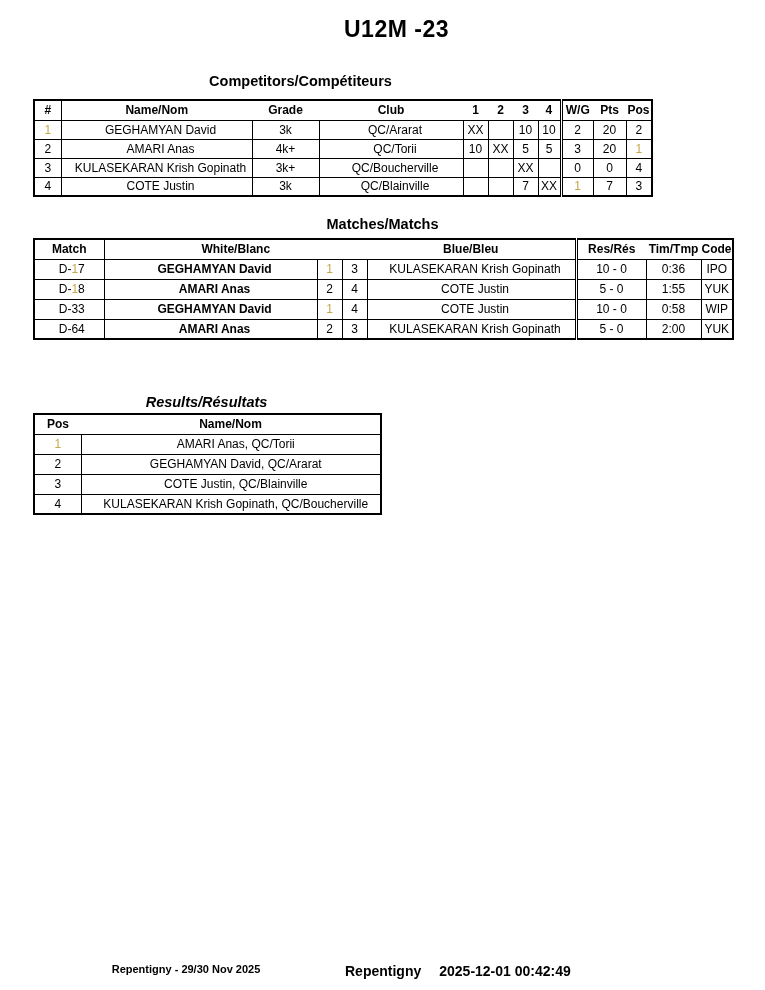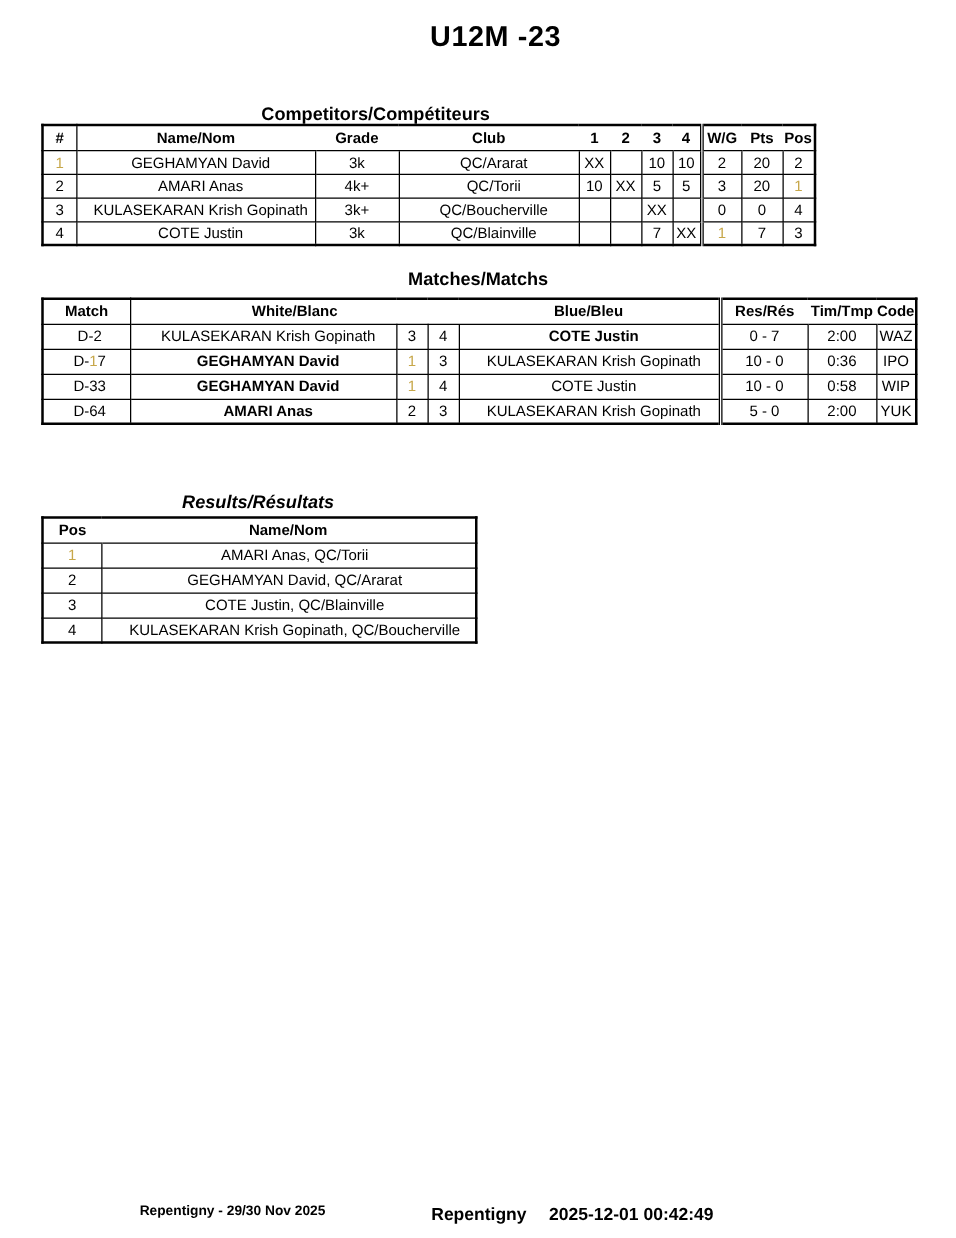--- a/index.html
+++ b/index.html
@@ -22,21 +22,21 @@
     letter-spacing: 0.5px;
     margin-left: 14px;
   }
   .section-title {
     position: absolute;
     font-size: 14.5px;
     font-weight: bold;
     text-align: center;
     white-space: nowrap;
   }
-  #competitors-title { left: 33px; top: 84px;  width: 535px; }
+  #competitors-title { left: 33px; top: 73px;  width: 535px; }
   #matches-title     { left: 33px; top: 216px; width: 699px; }
   #results-title     { left: 33px; top: 394px; width: 347px; font-style: italic; }
 
   table.grid {
     position: absolute;
     border-collapse: collapse;
     table-layout: fixed;
     border: 2px solid #000;
   }
   #competitors-table { left: 33px; top: 99px;  width: 618px; }
@@ -197,38 +197,38 @@
     <tbody>
         <tr>
       <th class="hdr-r">Match</th>
       <th colspan="3">White/Blanc</th>
       <th>Blue/Bleu</th>
       <th class="dbl-l">Res/Rés</th>
       <th>Tim/Tmp</th>
       <th>Code</th>
     </tr>
     <tr>
-      <td class="left padsm">D-2</td>
-      <td class="left">KULASEKARAN Krish Gopinath</td>
-      <td class="center">3</td>
-      <td class="center">4</td>
-      <td class="left bold">COTE Justin</td>
-      <td class="center dbl-l">0 - 7</td>
-      <td class="center">2:00</td>
-      <td class="center">WAZ</td>
-    </tr>
-    <tr>
       <td class="left padsm">D-<span class="gold">1</span>7</td>
       <td class="left bold">GEGHAMYAN David</td>
       <td class="center"><span class="gold">1</span></td>
       <td class="center">3</td>
       <td class="left">KULASEKARAN Krish Gopinath</td>
       <td class="center dbl-l">10 - 0</td>
       <td class="center">0:36</td>
       <td class="center">IPO</td>
+    </tr>
+    <tr>
+      <td class="left padsm">D-<span class="gold">1</span>8</td>
+      <td class="left bold">AMARI Anas</td>
+      <td class="center">2</td>
+      <td class="center">4</td>
+      <td class="left">COTE Justin</td>
+      <td class="center dbl-l">5 - 0</td>
+      <td class="center">1:55</td>
+      <td class="center">YUK</td>
     </tr>
     <tr>
       <td class="left padsm">D-33</td>
       <td class="left bold">GEGHAMYAN David</td>
       <td class="center"><span class="gold">1</span></td>
       <td class="center">4</td>
       <td class="left">COTE Justin</td>
       <td class="center dbl-l">10 - 0</td>
       <td class="center">0:58</td>
       <td class="center">WIP</td>

